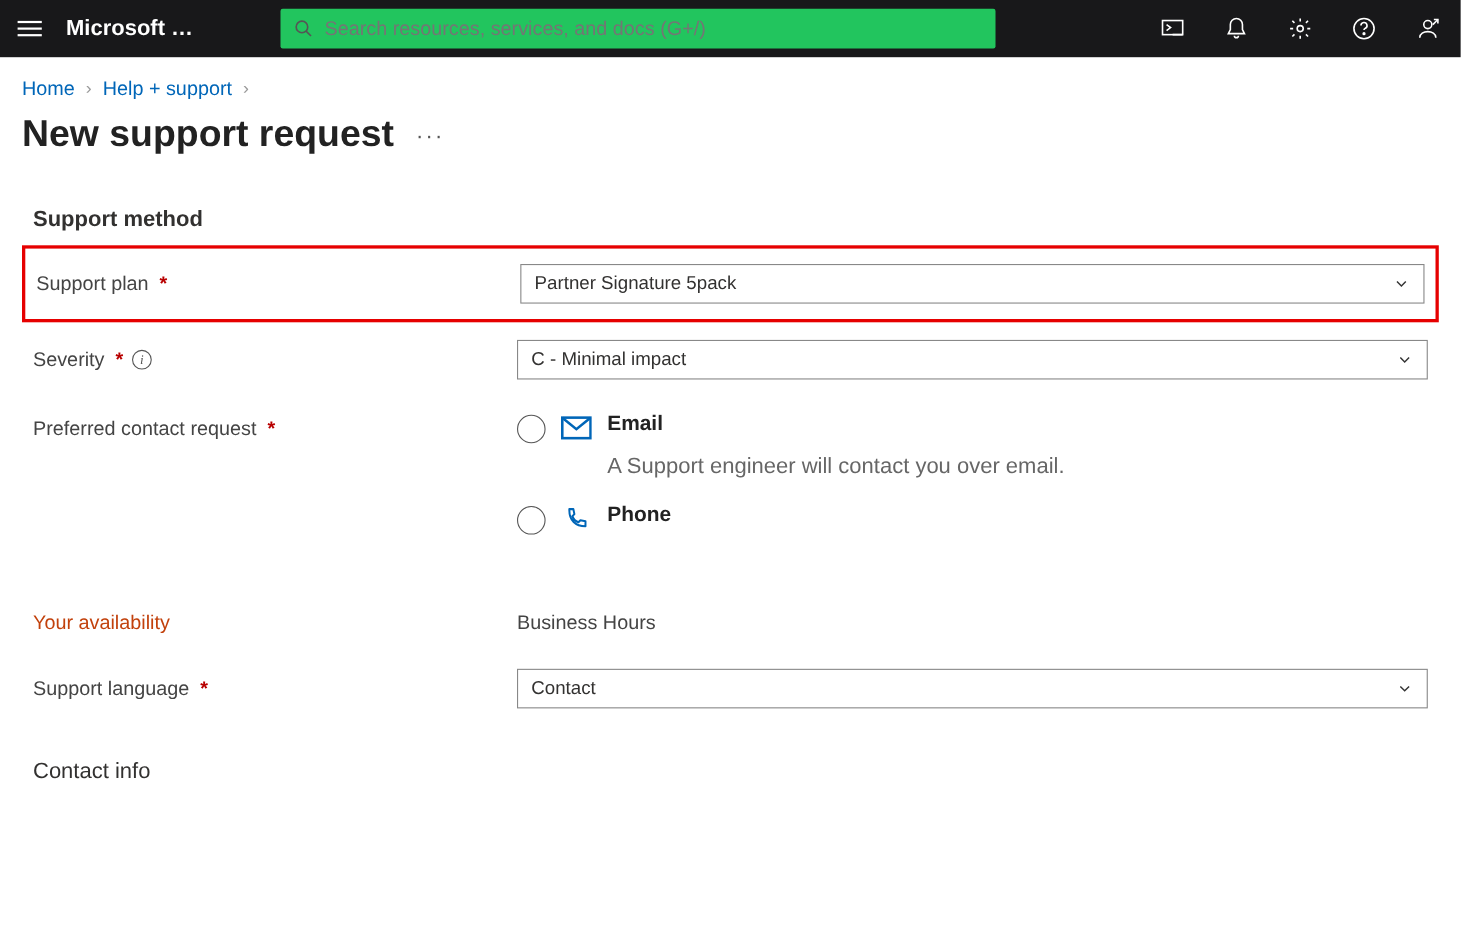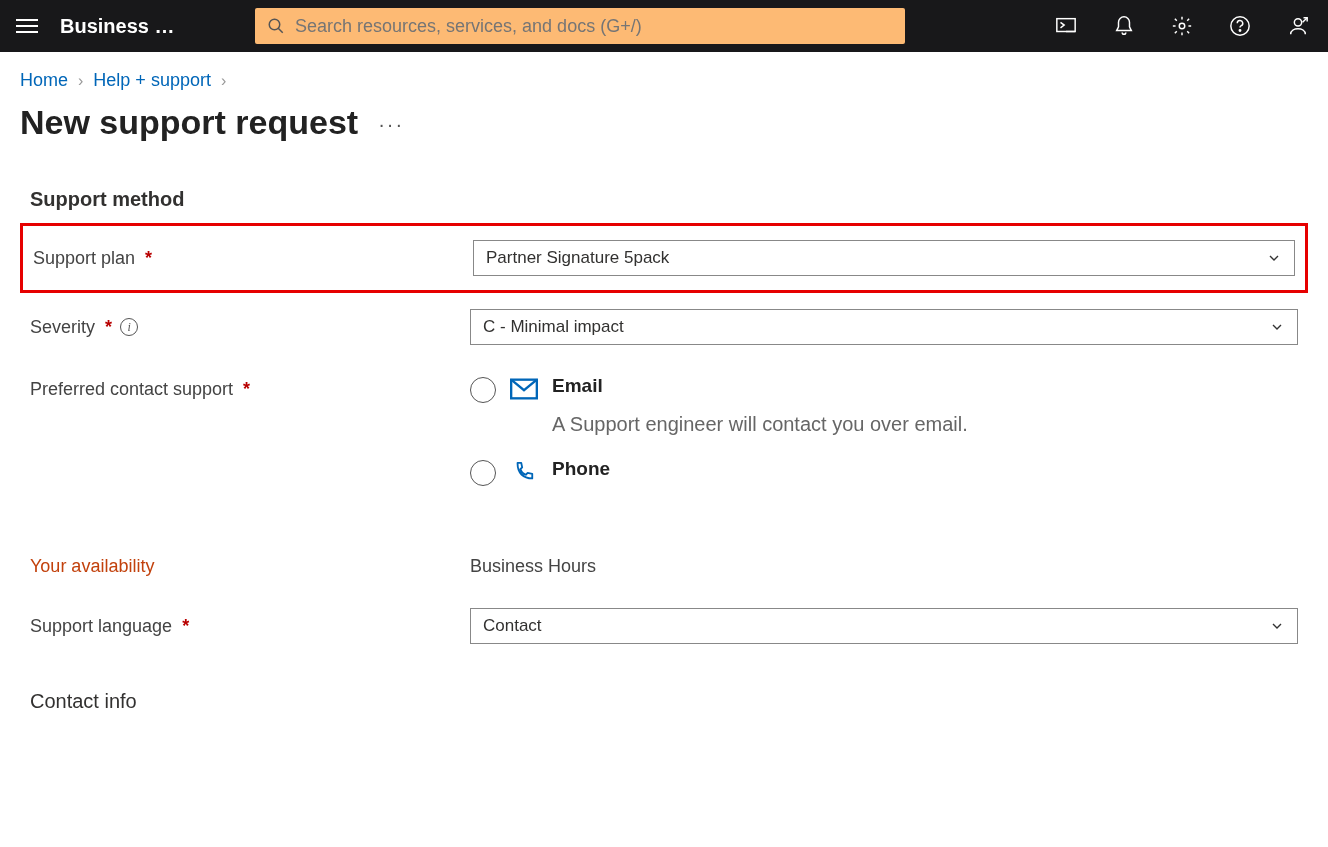--- a/index.html
+++ b/index.html
@@ -2,21 +2,21 @@
 <html><head>
 <meta charset="utf-8">
 <style>
   * { box-sizing: border-box; margin: 0; padding: 0; font-family: "Segoe UI", Arial, sans-serif; }
   body { width:1328px; background:#fff; color:#323130; }
   
   .topbar { height:52px; background:#18181a; display:flex; align-items:center; color:#fff; padding:0 12px; }
   .hamburger { width:30px; height:30px; display:flex; flex-direction:column; justify-content:center; gap:4px; cursor:pointer; margin-right:14px; margin-left:4px;}
   .hamburger span { display:block; width:22px; height:2px; background:#fff; }
   .brand { font-size:20px; font-weight:600; white-space:nowrap; margin-right:30px; min-width:165px;}
-  .searchbox { flex:0 0 650px; height:36px; background:#fdba74; border-radius:2px; display:flex; align-items:center; padding:0 12px; color:#555;}
+  .searchbox { flex:0 0 650px; height:36px; background:#22c55e; border-radius:2px; display:flex; align-items:center; padding:0 12px; color:#555;}
   .searchbox svg { width:18px; height:18px; margin-right:10px; flex:none; }
   .searchbox input { border:none; background:transparent; font-size:18px; color:#555; outline:none; flex:1; }
   .topbar-spacer { flex:1; }
   .topbar-icons { display:flex; gap:34px; align-items:center; margin-right:6px;}
   .topbar-icons .ticon { width:24px; height:24px; color:#fff; cursor:pointer; display:flex; align-items:center; justify-content:center;}
   .topbar-icons svg { width:22px; height:22px; stroke:#fff; fill:none; stroke-width:1.6;}
   
   .content { padding:18px 20px; }
   .breadcrumb { font-size:18px; display:flex; align-items:center; gap:10px; margin-bottom:6px;}
   .breadcrumb a { color:#0066b8; text-decoration:none; }
@@ -44,21 +44,21 @@
 </style>
 </head>
 <body>
 
 <div class="topbar">
   <div class="hamburger">
     <span></span>
       <span></span>
       <span></span>
   </div>
-  <div class="brand">Business …</div>
+  <div class="brand">Microsoft …</div>
   <div class="searchbox">
     <svg viewBox="0 0 24 24">
         <circle cx="10" cy="10" r="7" stroke="#555" fill="none" stroke-width="2"></circle>
         <line x1="15" y1="15" x2="21" y2="21" stroke="#555" stroke-width="2"></line>
       </svg>
     <input type="text" placeholder="Search resources, services, and docs (G+/)" style="">
   </div>
   <div class="topbar-spacer"></div>
   <div class="topbar-icons">
     <div class="ticon">
@@ -137,21 +137,21 @@
     <div class="dropdown">
       <span>C - Minimal impact</span>
       <svg class="chev" viewBox="0 0 24 24">
           <polyline points="6 9 12 15 18 9" fill="none" stroke="#333" stroke-width="2"></polyline>
         </svg>
     </div>
   </div>
 
   <div class="form-row" style="align-items:flex-start; margin-top:18px;">
     <div class="form-label" style="padding-top:4px;">
-      <span>Preferred contact support</span>
+      <span>Preferred contact request</span>
         <span class="req">*</span>
     </div>
     <div class="radio-block">
       <div class="radio-row">
         <div class="radio-circle"></div>
         <svg class="radio-icon" viewBox="0 0 24 18">
             <rect x="1" y="1" width="22" height="16" fill="none" stroke="#0066b8" stroke-width="2"></rect>
             <polyline points="1,1 12,10 23,1" fill="none" stroke="#0066b8" stroke-width="2"></polyline>
           </svg>
         <div class="radio-text">

